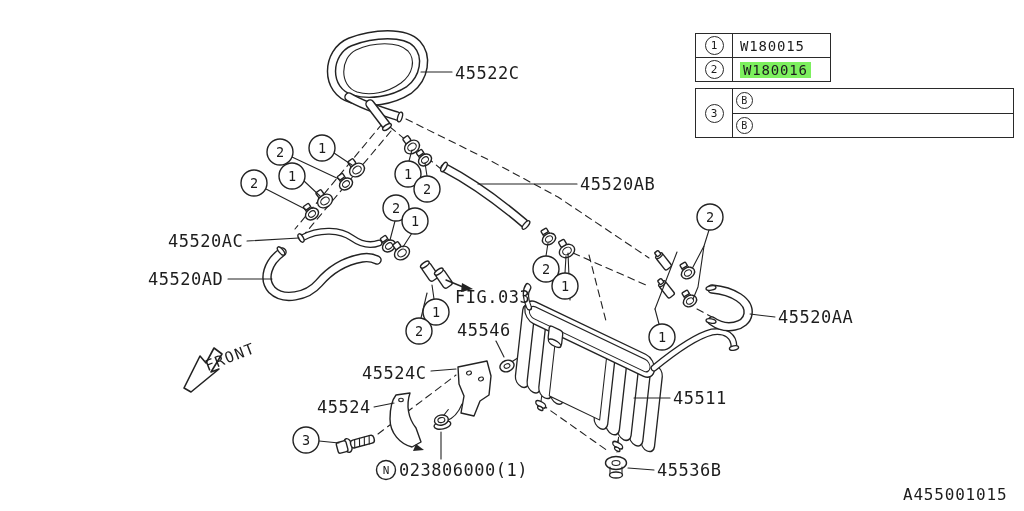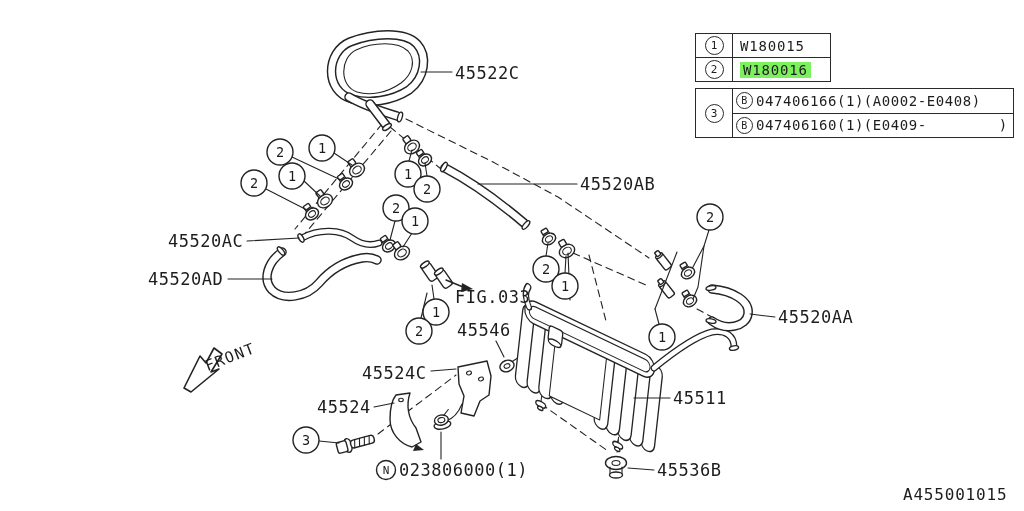--- a/index.html
+++ b/index.html
@@ -346,22 +346,20 @@
     </div>
   </div>
 
   <div class="tbl tbl2">
     <div class="tnumcol">
         <span class="circ">3</span>
       </div>
     <div class="tlines">
       <div class="tline">
         <span class="circ sm">B</span>
-        <span>047406166(1)(A0002-E0408)</span>
       </div>
       <div class="tline last">
         <span class="circ sm">B</span>
-        <span>047406160(1)(E0409-        )</span>
       </div>
     </div>
   </div>
 
 </div>
 
 </body></html>

